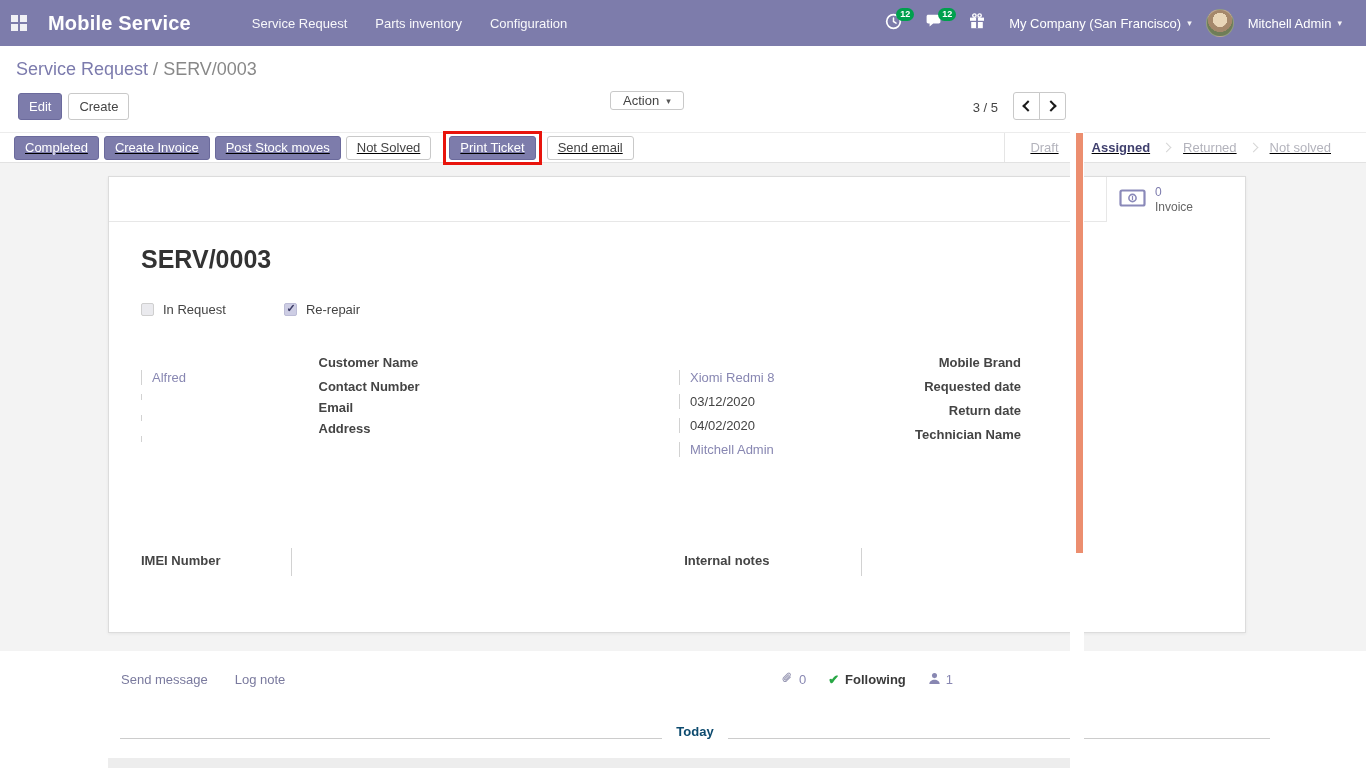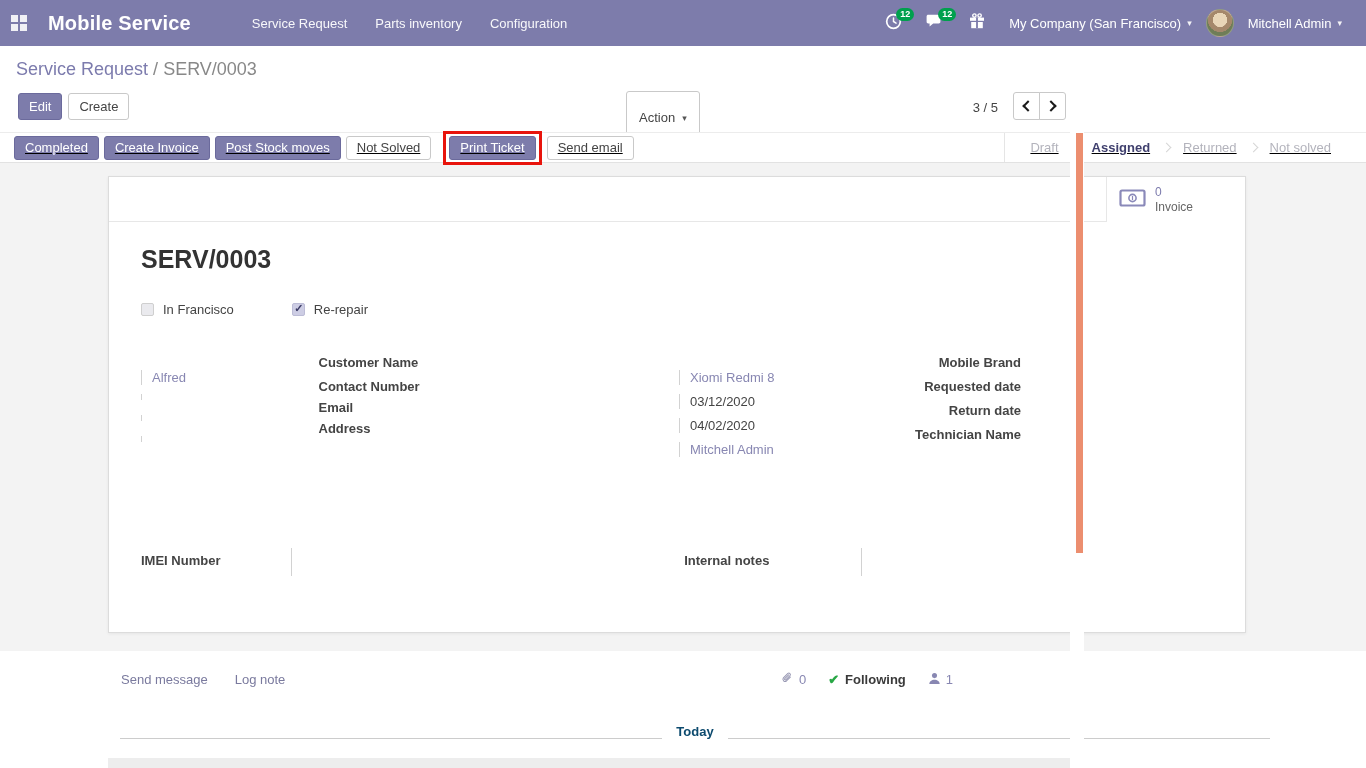--- a/index.html
+++ b/index.html
@@ -30,21 +30,21 @@
 
   
   .breadcrumb { position: absolute; left: 16px; top: 59px; font-size: 18px; }
   .breadcrumb .parent { color: #7c7bad; cursor: pointer; }
   .breadcrumb .sep, .breadcrumb .current { color: #888; }
   .btn { font-size: 13px; border-radius: 3px; border: 1px solid #c9c9c9; background: #fff;
     color: #444; padding: 5px 10px; display: inline-flex; align-items: center;
     justify-content: center; cursor: pointer; font-family: inherit; }
   .btn-primary { background: #7d7cab; border-color: #6b6a9c; color: #fff; }
   .cp-buttons { position: absolute; left: 18px; top: 93px; display: flex; gap: 6px; }
-  .action-btn { position: absolute; left: 626px; top: 91px; padding: 18px 12px; gap: 7px; }
+  .action-btn { position: absolute; left: 610px; top: 91px; padding: 1px 12px; gap: 7px; }
   .action-btn .caret { color: #444; font-size: 9px; }
   .pager-value { position: absolute; right: 86px; top: 100px; font-size: 13px; color: #444; }
   .pager-buttons { position: absolute; right: 18px; top: 92px; display: flex; }
   .pager-btn { width: 27px; height: 28px; border: 1px solid #c9c9c9; background: #fff;
     display: flex; align-items: center; justify-content: center; cursor: pointer; }
   .pager-btn.prev { border-radius: 3px 0 0 3px; }
   .pager-btn.next { border-radius: 0 3px 3px 0; margin-left: -1px; }
   .chev { width: 8px; height: 8px; border-top: 2px solid #1a1a1a; border-right: 2px solid #1a1a1a; display: block; }
   .chev.left  { transform: rotate(-135deg); margin-left: 3px; }
   .chev.right { transform: rotate(45deg);  margin-right: 3px; }
@@ -252,21 +252,21 @@
           <span class="stat-count">0</span>
           <span class="stat-label">Invoice</span>
         </span>
       </div>
     </div>
 
     <div class="sheet-title">SERV/0003</div>
 
     <div class="checkbox-row">
       <span class="cb"></span>
-      <span class="cb-label">In Francisco</span>
+      <span class="cb-label">In Request</span>
       <span class="cb-gap"></span>
       <span class="cb checked"></span>
       <span class="cb-label">Re-repair</span>
     </div>
 
     <div class="field-group">
       <div class="fcol left">
         <div class="frow">
           <span class="flabel">Customer Name</span>
           <span class="fval link">Alfred</span>

